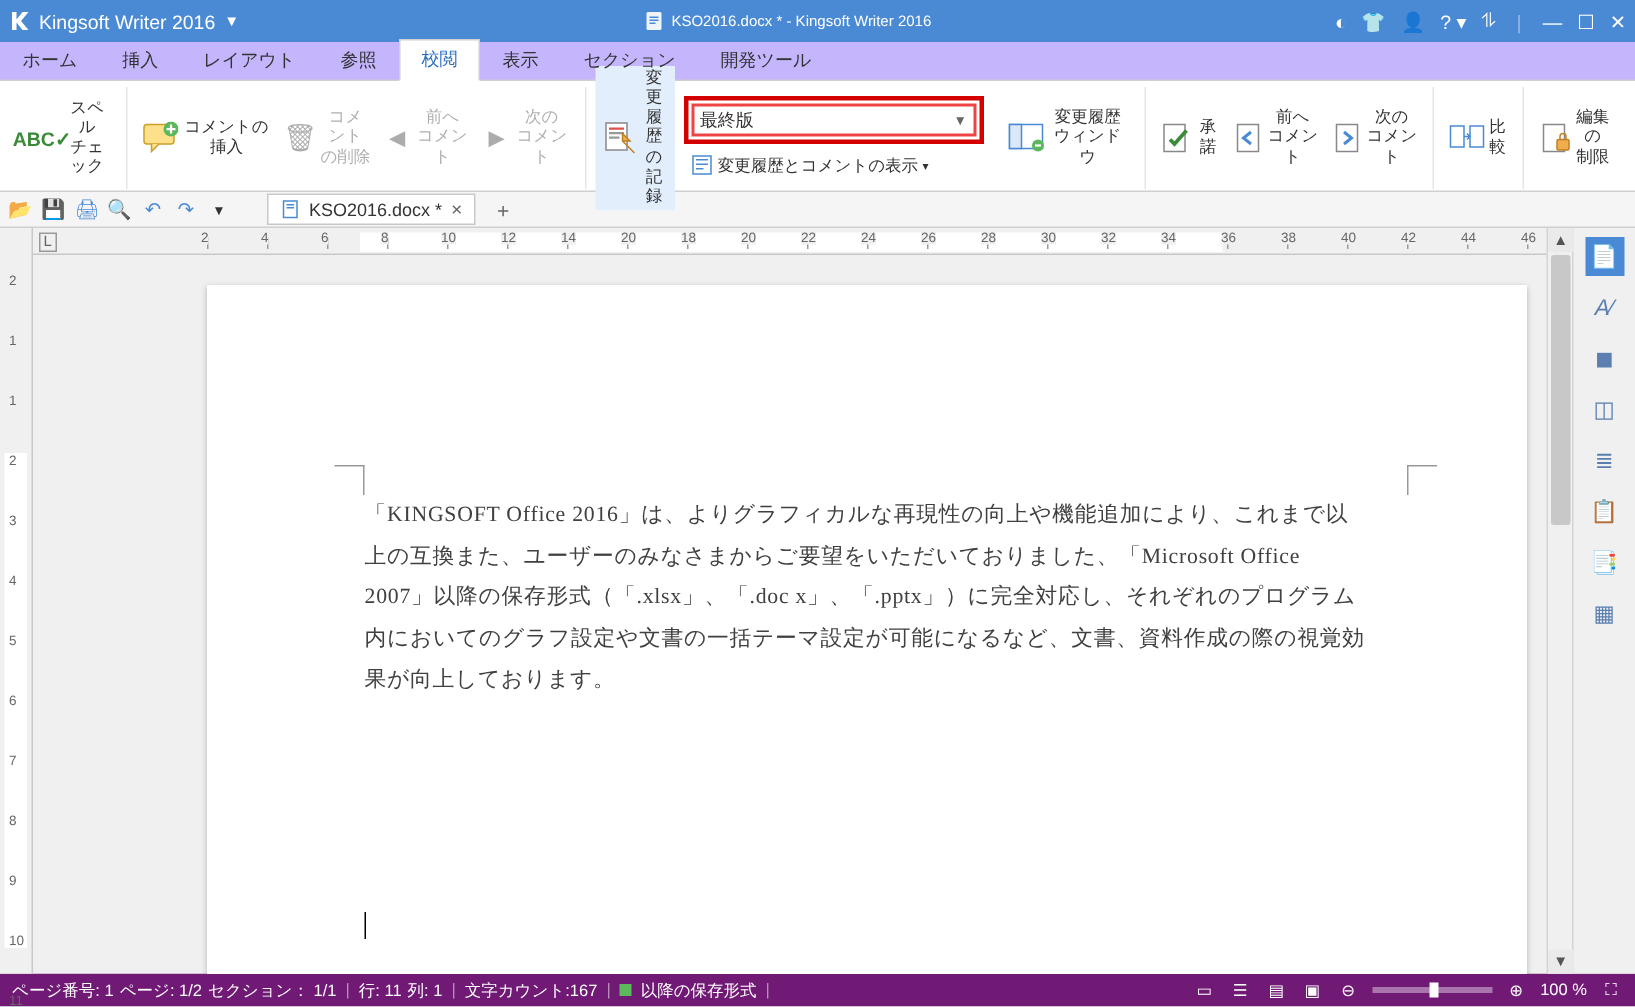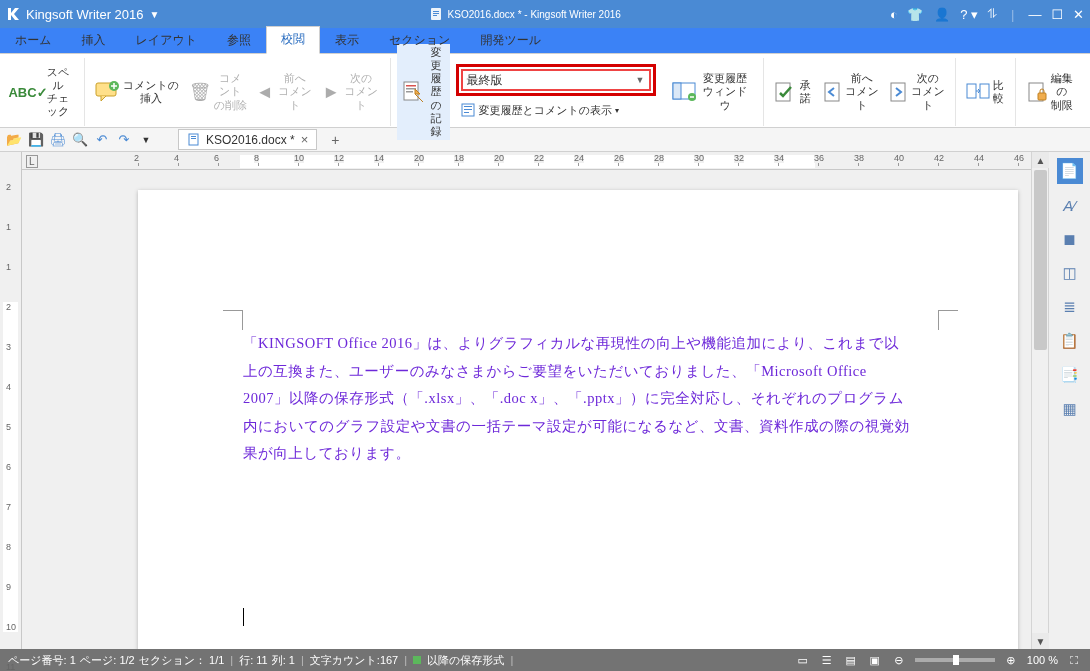--- a/index.html
+++ b/index.html
@@ -6,21 +6,21 @@
 body { background: #fff; width: 1090px; height: 671px; overflow: hidden; font-size: 12px; color: #333; }
 
 .titlebar { height: 28px; background: #4a8ad4; color: #fff; display: flex; align-items: center; padding: 0 6px; }
 .titlebar .app-icon { width: 16px; height: 16px; margin-right: 4px; display:inline-block;}
 .titlebar .app-name { font-size: 13px; }
 .titlebar .dd { margin-left: 6px; font-size: 10px; }
 .titlebar .doc-title { margin: 0 auto; display: flex; align-items: center; gap: 5px; font-size: 10px;}
 .titlebar .sysbtns { display: flex; align-items: center; gap: 10px; }
 .titlebar .sysbtns span { cursor: pointer; font-size: 13px;}
 
-.menubar { height: 26px; background: #3b82f6; border-bottom: 1px solid #d0d0d0; display: flex; align-items: flex-end; }
+.menubar { height: 26px; background: #c4b5fd; border-bottom: 1px solid #d0d0d0; display: flex; align-items: flex-end; }
 .menubar .tab { padding: 4px 14px 5px; font-size: 12px; color: #333; cursor: pointer; border:1px solid transparent; border-bottom:none; position:relative; top:1px;}
 .menubar .tab.active { color: #2a6dc0; border:1px solid #d0d0d0; border-bottom:1px solid #fff; background:#fff;}
 
 .ribbon { height: 74px; background: #fff; border-bottom: 1px solid #d0d0d0; display: flex; align-items: flex-start; padding: 4px 6px 0; gap: 0;}
 .rgroup { display: flex; align-items:center; height:68px; padding: 0 6px; border-right: 1px solid #e5e5e5; }
 .rgroup.nb { border-right:none;}
 .rbtn { display: flex; flex-direction: row; align-items: center; justify-content: flex-start; padding: 2px 4px; gap:2px; cursor: pointer; min-width:44px;}
 .rbtn .ico { width: 24px; height: 24px; display:flex; align-items:center; justify-content:center; font-size:18px;}
 .rbtn .lbl { font-size: 11px; text-align: center; line-height: 1.2; white-space:pre-line;}
 .rbtn.disabled { opacity: 0.4; }
@@ -43,34 +43,34 @@
 .ruler-h .active-region{position:absolute; left:102px; width:575px; top:3px; height:13px; background:#fff;}
 .ruler-v { width:22px; background:#f0f0f0; border-right:1px solid #c8c8c8; padding-top:18px; position:relative;}
 .ruler-v .vact{position:absolute; left:3px; width:15px; top:150px; height:330px; background:#fff;}
 .ruler-v .mark{position:absolute; left:6px; font-size:9px; color:#666;}
 
 .page-area { flex:1; overflow:auto; padding-top:18px; padding-bottom:20px; position:relative;}
 .page { width: 880px; min-height: 760px; background: #fff; margin: 20px auto 0 116px; box-shadow: 0 1px 4px rgba(0,0,0,0.25); padding: 140px 105px 50px; position:relative;}
 .corner{position:absolute;width:20px;height:20px;}
 .corner.tl{top:120px;left:85px;border-left:1px solid #999;border-bottom:1px solid #999; transform:rotate(180deg);}
 .corner.tr{top:120px;right:60px;border-right:1px solid #999;border-bottom:1px solid #999; transform:rotate(180deg);}
-.page p { font-size: 14.5px; line-height: 1.9; color:#6d28d9; font-family:"MS Mincho",serif; letter-spacing:0.5px;}
+.page p { font-size: 14.5px; line-height: 1.9; color:#404040; font-family:"MS Mincho",serif; letter-spacing:0.5px;}
 .cursor{display:inline-block;width:1px;height:18px;background:#000;vertical-align:text-bottom;margin-top:140px;}
 
 .sidepanel { width:42px; background:#f0f0f0; border-left:1px solid #d4d4d4; display:flex; flex-direction:column; align-items:center; padding-top:6px; gap:8px;}
 .sidepanel .sp{width:26px;height:26px;display:flex;align-items:center;justify-content:center;cursor:pointer;font-size:15px;color:#5a7fb0;}
 .sidepanel .sp.blue{background:#4a8ad4;color:#fff;}
 
 .vscroll{width:17px;background:#f0f0f0;border-left:1px solid #d4d4d4;position:relative;}
 .vscroll .thumb{position:absolute;top:18px;left:2px;width:13px;height:180px;background:#c8c8c8;border-radius:2px;}
 .vscroll .arr{position:absolute;left:0;width:17px;height:16px;display:flex;align-items:center;justify-content:center;font-size:10px;color:#555;background:#eaeaea;}
 .vscroll .arr.up{top:0;}
 .vscroll .arr.dn{bottom:0;}
 
-.statusbar { height:22px; background:#737373; color:#fff; display:flex; align-items:center; padding:0 8px; font-size:11px; gap:4px;}
+.statusbar { height:22px; background:#701a75; color:#fff; display:flex; align-items:center; padding:0 8px; font-size:11px; gap:4px;}
 .statusbar .sep{color:rgba(255,255,255,0.5); margin:0 2px;}
 .statusbar .right{margin-left:auto; display:flex; align-items:center; gap:8px;}
 .statusbar .zi{width:16px;height:16px;display:inline-flex;align-items:center;justify-content:center;}
 .zoom-slider{width:80px;height:4px;background:rgba(255,255,255,0.4);position:relative;}
 .zoom-slider .h{position:absolute;top:-3px;left:38px;width:6px;height:10px;background:#fff;}
 svg{display:block;}
 </style>
 </head>
 <body>
 

